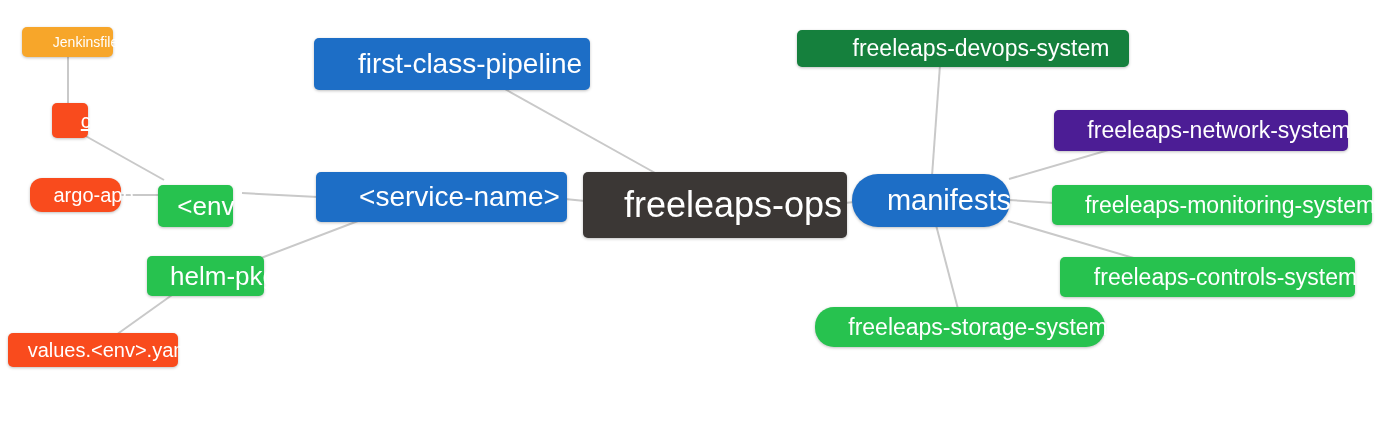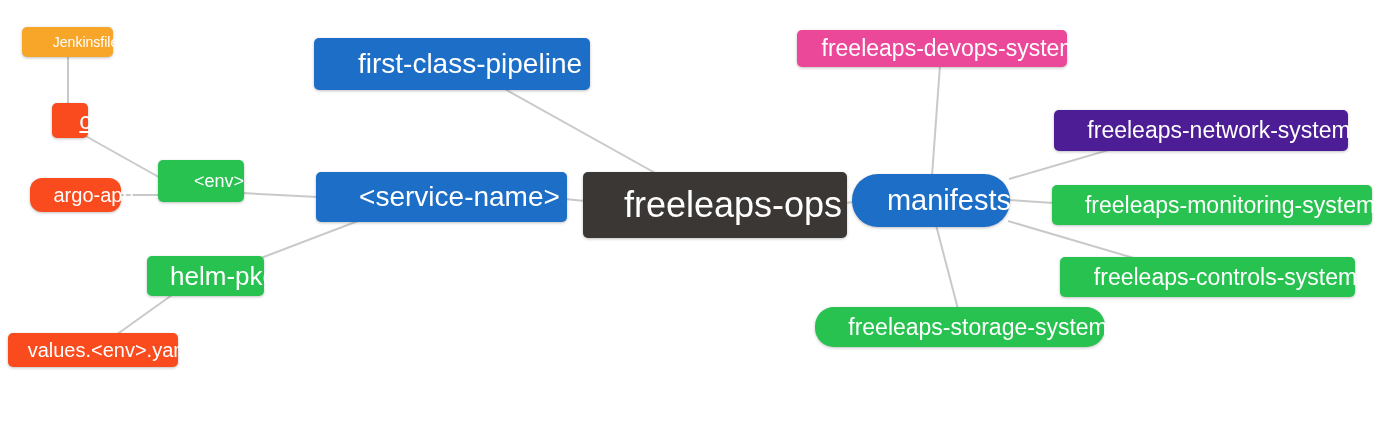--- a/index.html
+++ b/index.html
@@ -60,39 +60,39 @@
     <line x1="845" y1="203" x2="854" y2="202"></line>
     <line x1="940" y1="65" x2="932" y2="176"></line>
     <line x1="1009" y1="179" x2="1112" y2="149"></line>
     <line x1="1009" y1="200" x2="1054" y2="203"></line>
     <line x1="1008" y1="221" x2="1137" y2="259"></line>
     <line x1="936" y1="225" x2="958" y2="309"></line>
   </svg>
 
   <div class="node" style="left: 22px; top: 27px; width: 91px; height: 30px; font-size: 14px; background-color: rgb(247, 166, 42);">Jenkinsfile</div>
 
-  <div class="node" style="left: 52px; top: 103px; width: 32px; height: 35px; font-size: 24px; background-color: rgb(249, 75, 29); text-decoration: underline;">ci</div>
+  <div class="node" style="left: 52px; top: 103px; width: 32px; height: 35px; font-size: 20px; background-color: rgb(249, 75, 29); text-decoration: underline;">ci</div>
 
   <div class="node" style="left: 30px; top: 178px; width: 91px; height: 34px; font-size: 20px; background-color: rgb(249, 75, 29); border-radius: 12px;">argo-app</div>
 
-  <div class="node" style="left: 158px; top: 160px; width: 86px; height: 42px; font-size: 18px; background-color: rgb(39, 194, 79);">&lt;env&gt;</div>
+  <div class="node" style="left: 158px; top: 185px; width: 75px; height: 42px; font-size: 26px; background-color: rgb(39, 194, 79);">&lt;env&gt;</div>
 
   <div class="node" style="left: 147px; top: 256px; width: 117px; height: 40px; font-size: 26px; background-color: rgb(39, 194, 79);">helm-pkg</div>
 
   <div class="node" style="left: 314px; top: 38px; width: 276px; height: 52px; font-size: 28px; background-color: rgb(29, 110, 198);">first-class-pipeline</div>
 
   <div class="node" style="left: 8px; top: 333px; width: 170px; height: 34px; font-size: 20px; background-color: rgb(249, 75, 29);">values.&lt;env&gt;.yaml</div>
 
   <div class="node" style="left: 316px; top: 172px; width: 251px; height: 50px; font-size: 28px; background-color: rgb(29, 110, 198);">&lt;service-name&gt;</div>
 
   <div class="node" style="left: 583px; top: 172px; width: 264px; height: 66px; font-size: 36px; background-color: rgb(59, 55, 53);">freeleaps-ops</div>
 
   <div class="node" style="left: 852px; top: 174px; width: 158px; height: 53px; font-size: 29px; background-color: rgb(29, 110, 198); border-radius: 26px;">manifests</div>
 
-  <div class="node" style="left: 797px; top: 30px; width: 270px; height: 37px; font-size: 23px; background-color: #ec4899; text-align: right;">freeleaps-devops-system</div>
+  <div class="node" style="left: 797px; top: 30px; width: 332px; height: 37px; font-size: 23px; background-color: #15803d; text-align: right;">freeleaps-devops-system</div>
 
   <div class="node" style="left: 1054px; top: 110px; width: 294px; height: 41px; font-size: 23px; background-color: #4c1d95;">freeleaps-network-system</div>
 
   <div class="node" style="left: 1060px; top: 257px; width: 295px; height: 40px; font-size: 23px; background-color: rgb(39, 194, 79);">freeleaps-controls-system</div>
 
   <div class="node" style="left: 1052px; top: 185px; width: 320px; height: 40px; font-size: 23px; background-color: rgb(39, 194, 79);">freeleaps-monitoring-system</div>
 
   <div class="node" style="left: 815px; top: 307px; width: 290px; height: 40px; font-size: 23px; background-color: rgb(39, 194, 79); border-radius: 19px;">freeleaps-storage-system</div>
 
 </div>

